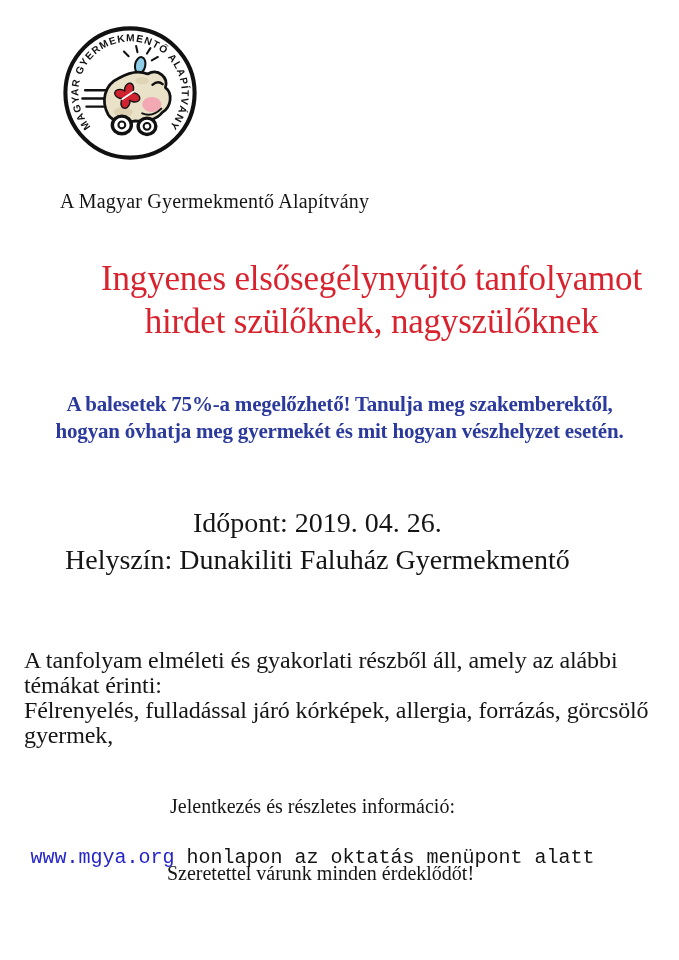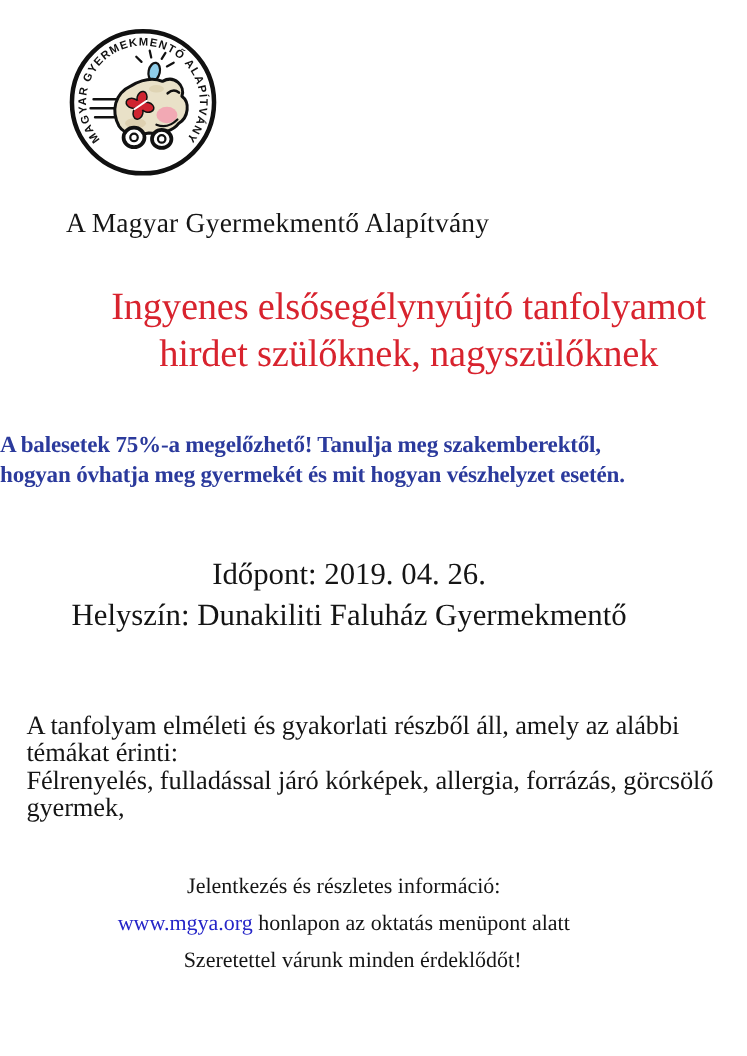--- a/index.html
+++ b/index.html
@@ -12,32 +12,33 @@
     font-family:"Liberation Serif", serif;
     color:#151515;
     overflow:hidden;
   }
   .logo {
     position:absolute; left:62px; top:25px;
     width:136px; height:136px;
   }
   .org-line {
     position:absolute; left:60px; top:190px;
-    font-size:25px; letter-spacing:0.2px;
+    font-size:20px; letter-spacing:0.2px;
   }
   .title {
     position:absolute; left:0; top:257px; width:679px;
     text-align:center;
     color:#d8232e;
     font-size:35px; line-height:43px;
     letter-spacing:-0.2px;
     margin-left:32px;
   }
   .lead {
     position:absolute; left:0; top:391px; width:679px;
+    text-align:center;
     color:#2b3a9c;
     font-weight:bold;
     font-size:21px; line-height:27px;
     letter-spacing:-0.2px;
   }
   .details {
     position:absolute; left:65px; top:504px;
     font-size:28px; line-height:37px;text-align:center;
   }
   .address {
@@ -47,21 +48,21 @@
   .description {
     position:absolute; left:24px; top:648px; width:645px;
     font-size:24px; line-height:25px;
     letter-spacing:-0.1px;
   }
   .contact {
     position:absolute; left:0; top:795px; width:625px;
     text-align:center;
     font-size:20px;
   }
-  .contact .link-line { margin-top:10px; }
+  .contact .link-line { margin-top:28px;font-family:Liberation Mono, monospace; }
   .link {
     color:#2525c8;
     cursor:pointer;
     text-decoration:none;
   }
   .closing {
     position:absolute; left:0; top:862px; width:595px;
     text-align:center;
     font-size:20px;
     padding-left:46px;

